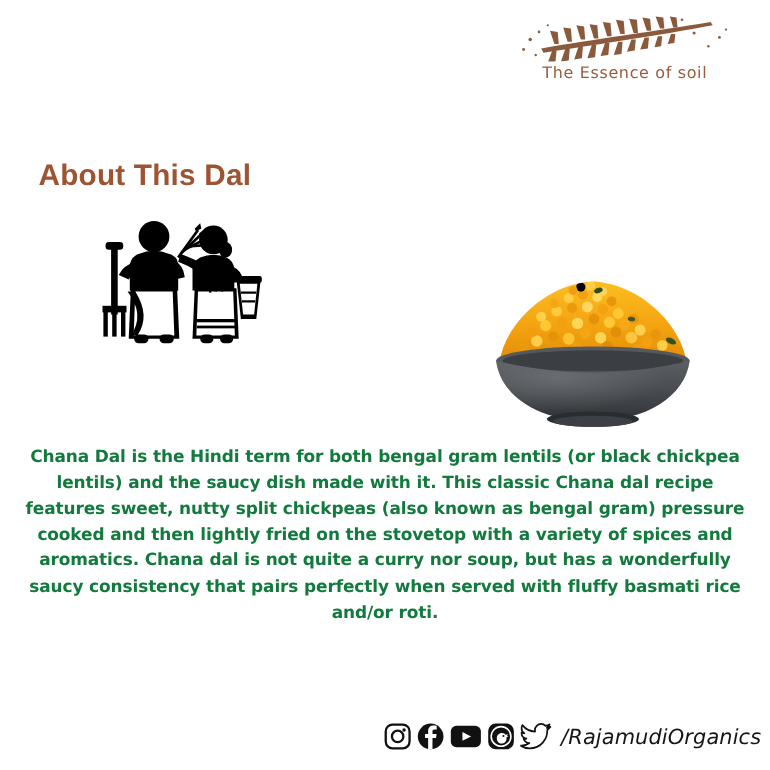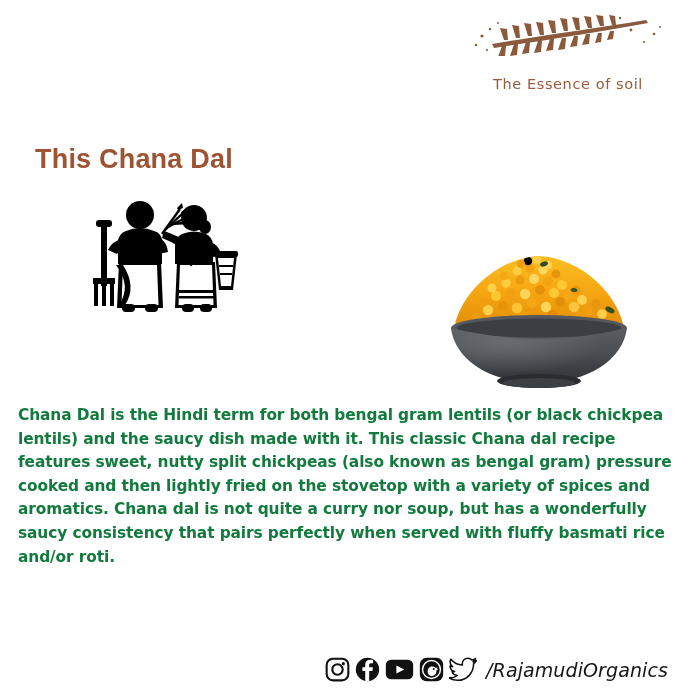--- a/index.html
+++ b/index.html
@@ -24,21 +24,21 @@
     line-height:48px;
     color:#f2ad4d;
     letter-spacing:0.2px;
     font-weight:400;
     font-family:"DejaVu Sans", sans-serif;
   }
   #brand-tagline{
     font-size:14.5px;
     color:#9a5b3d;
     letter-spacing:0.6px;
-    margin-top:20px;
+    margin-top:3px;
     font-family:"DejaVu Sans", sans-serif;
   }
 
   
   #page-title{
     position:absolute;
     left:35px; top:144px;
     font-size:27px;
     font-weight:bold;
     color:#9d5433;
@@ -63,30 +63,31 @@
   #about-paragraph{
     position:absolute;
     left:18px; top:404px;
     width:664px;
     color:#127a3d;
     font-size:15.4px;
     font-weight:bold;
     line-height:23.6px;
     letter-spacing:-0.1px;
     font-family:"DejaVu Sans", sans-serif;
+    text-align:center;
   }
 
   
   #footer-social{
     position:absolute;
     left:0; right:0; bottom:18px;
     display:flex;
     align-items:center;
     justify-content:flex-end;
-    padding-right:32px;
+    padding-right:8px;
     gap:5px;
   }
   .social-icon{ display:block; }
   #social-handle{
     font-size:19px;
     font-style:italic;
     color:#151515;
     margin-left:3px;
     letter-spacing:0.1px;
     font-family:"DejaVu Sans", sans-serif;
@@ -135,21 +136,21 @@
       <circle cx="152" cy="4" r="1.2"></circle>
       <circle cx="163" cy="16" r="1.4"></circle>
       <circle cx="186" cy="20" r="1.3"></circle>
       <circle cx="176" cy="28" r="1.1"></circle>
       <circle cx="192" cy="13" r="1.0"></circle>
     </g>
   </svg>
   <div id="brand-tagline">The Essence of soil</div>
 </div>
 
-<h1 id="page-title">This Chana Dal</h1>
+<h1 id="page-title">About This Dal</h1>
 
 <svg id="farmers-illustration" viewBox="0 0 146 120">
   <g fill="#000000">
 
     <rect x="8" y="28" width="6" height="62"></rect>
     <rect x="3" y="24" width="16" height="7" rx="3"></rect>
 
     <rect x="1" y="86" width="4" height="24"></rect>
     <rect x="9" y="86" width="4" height="24"></rect>
     <rect x="17" y="86" width="4" height="24"></rect>

